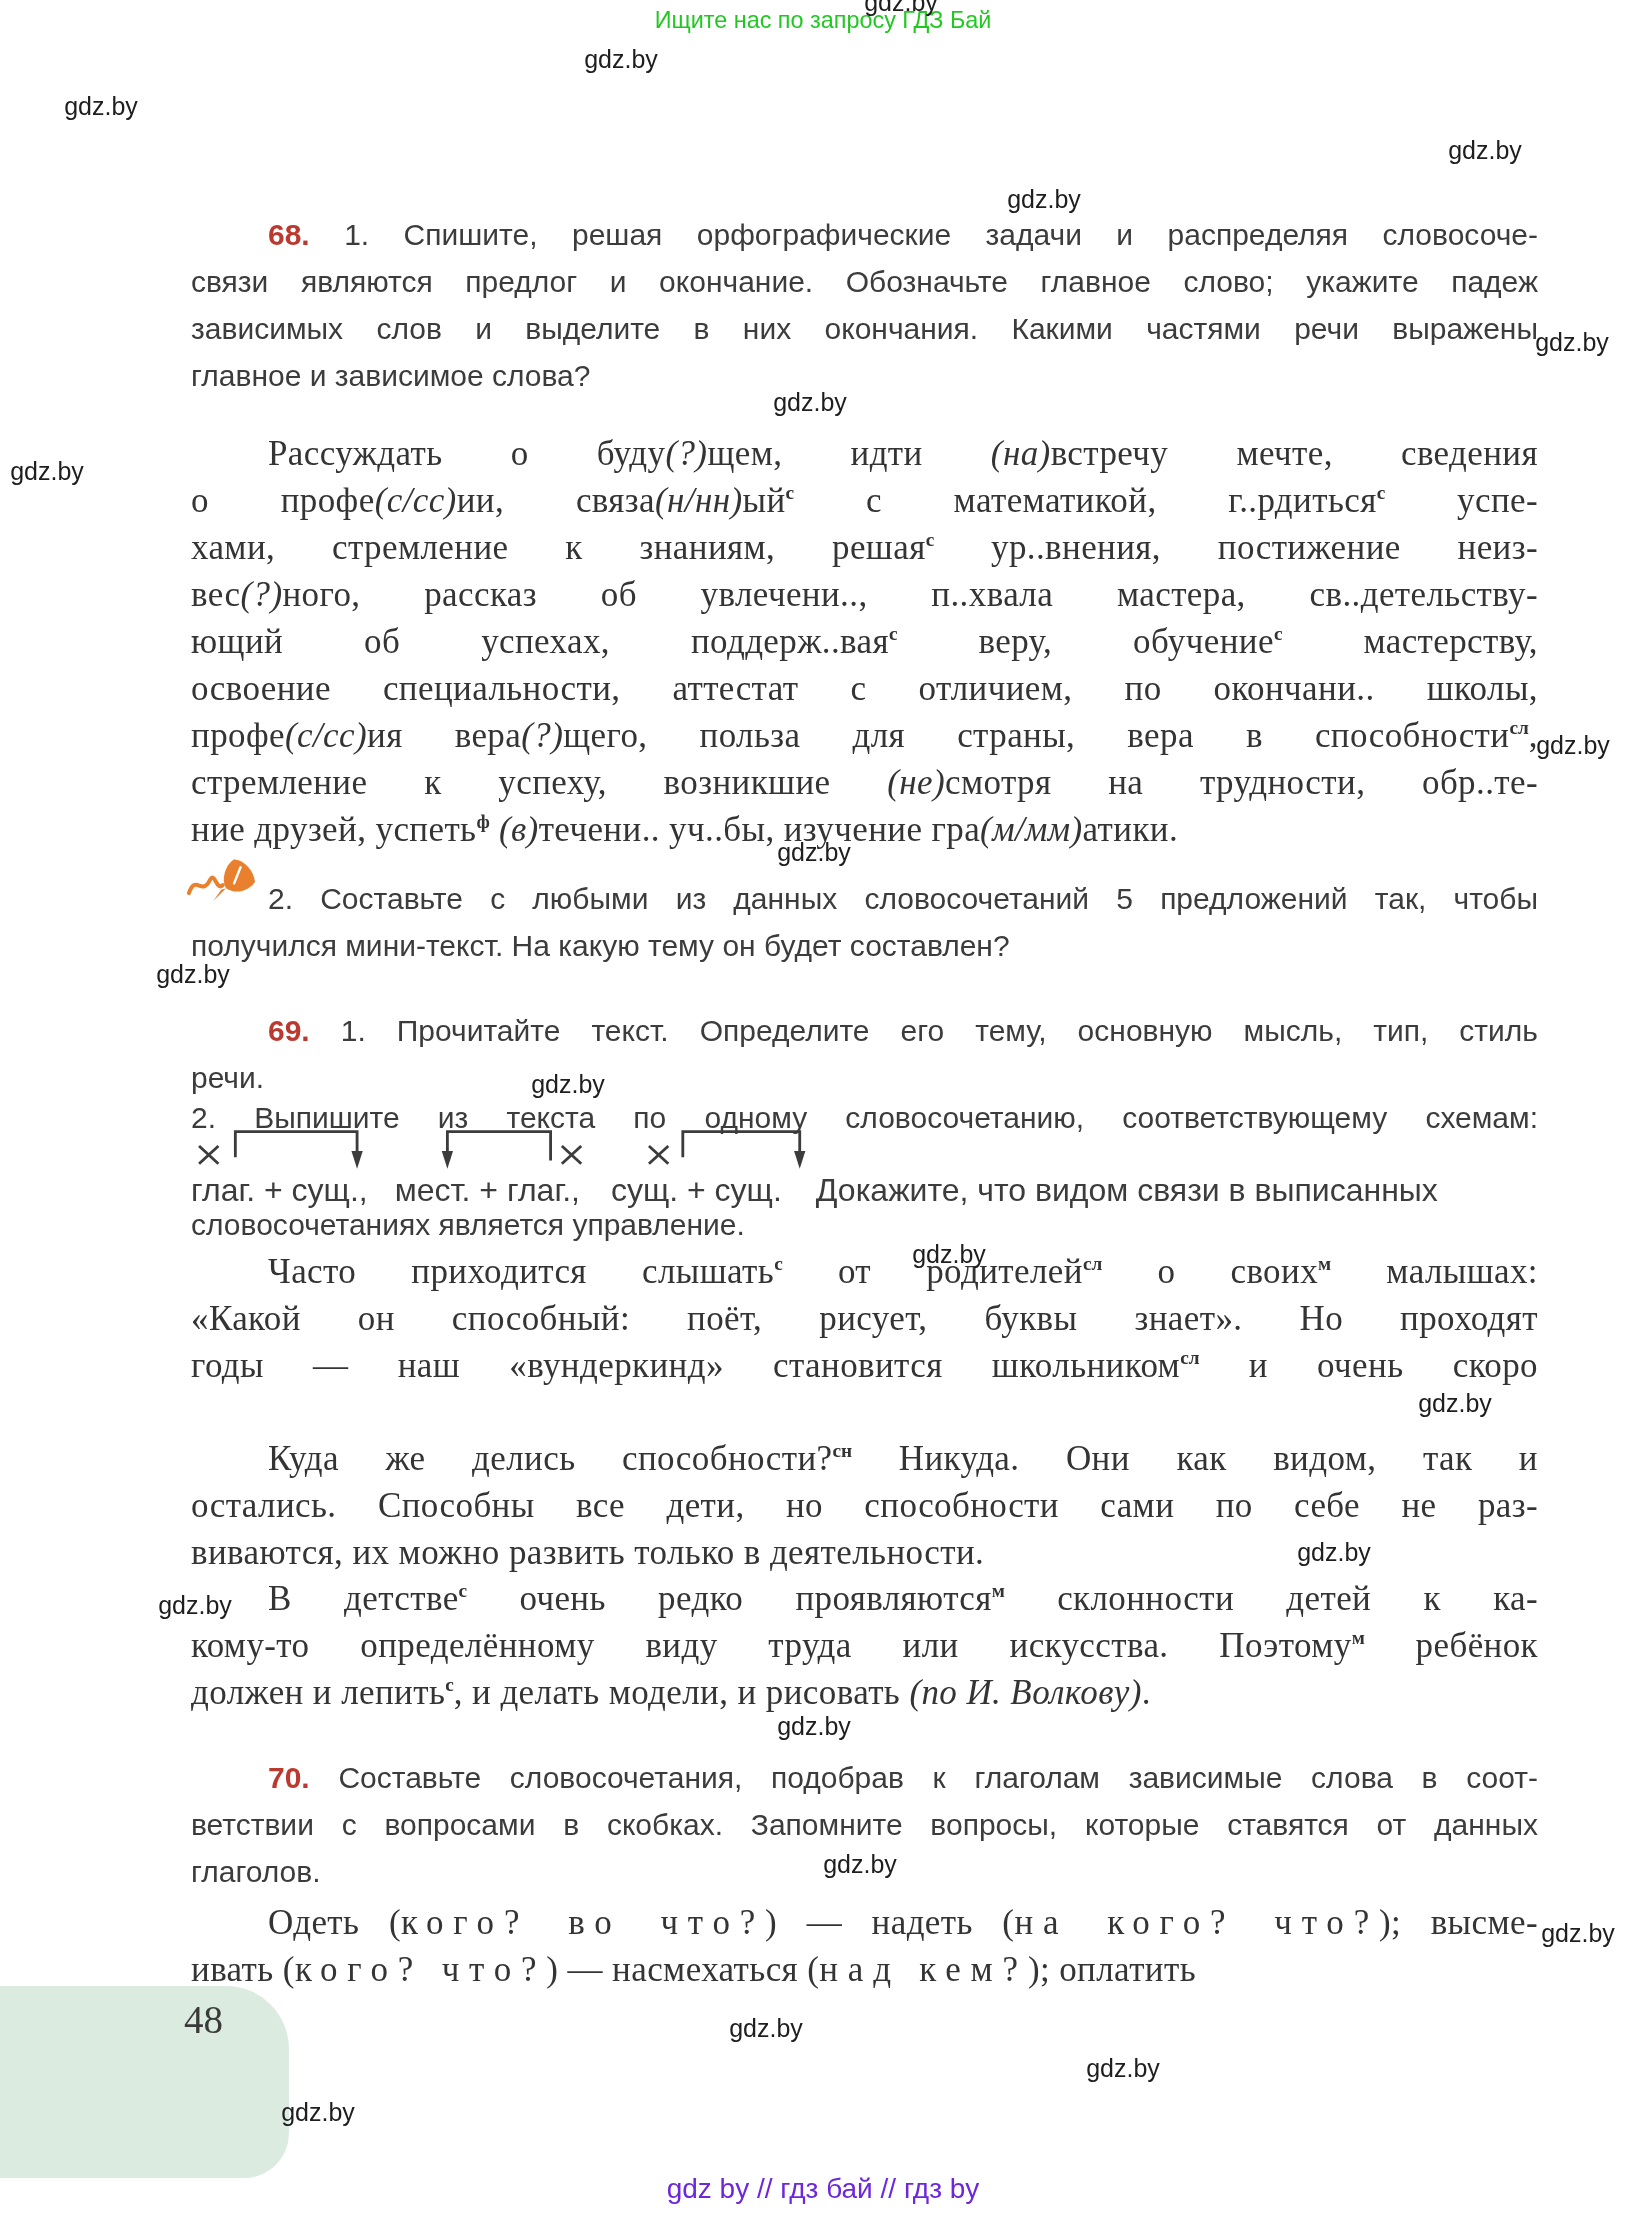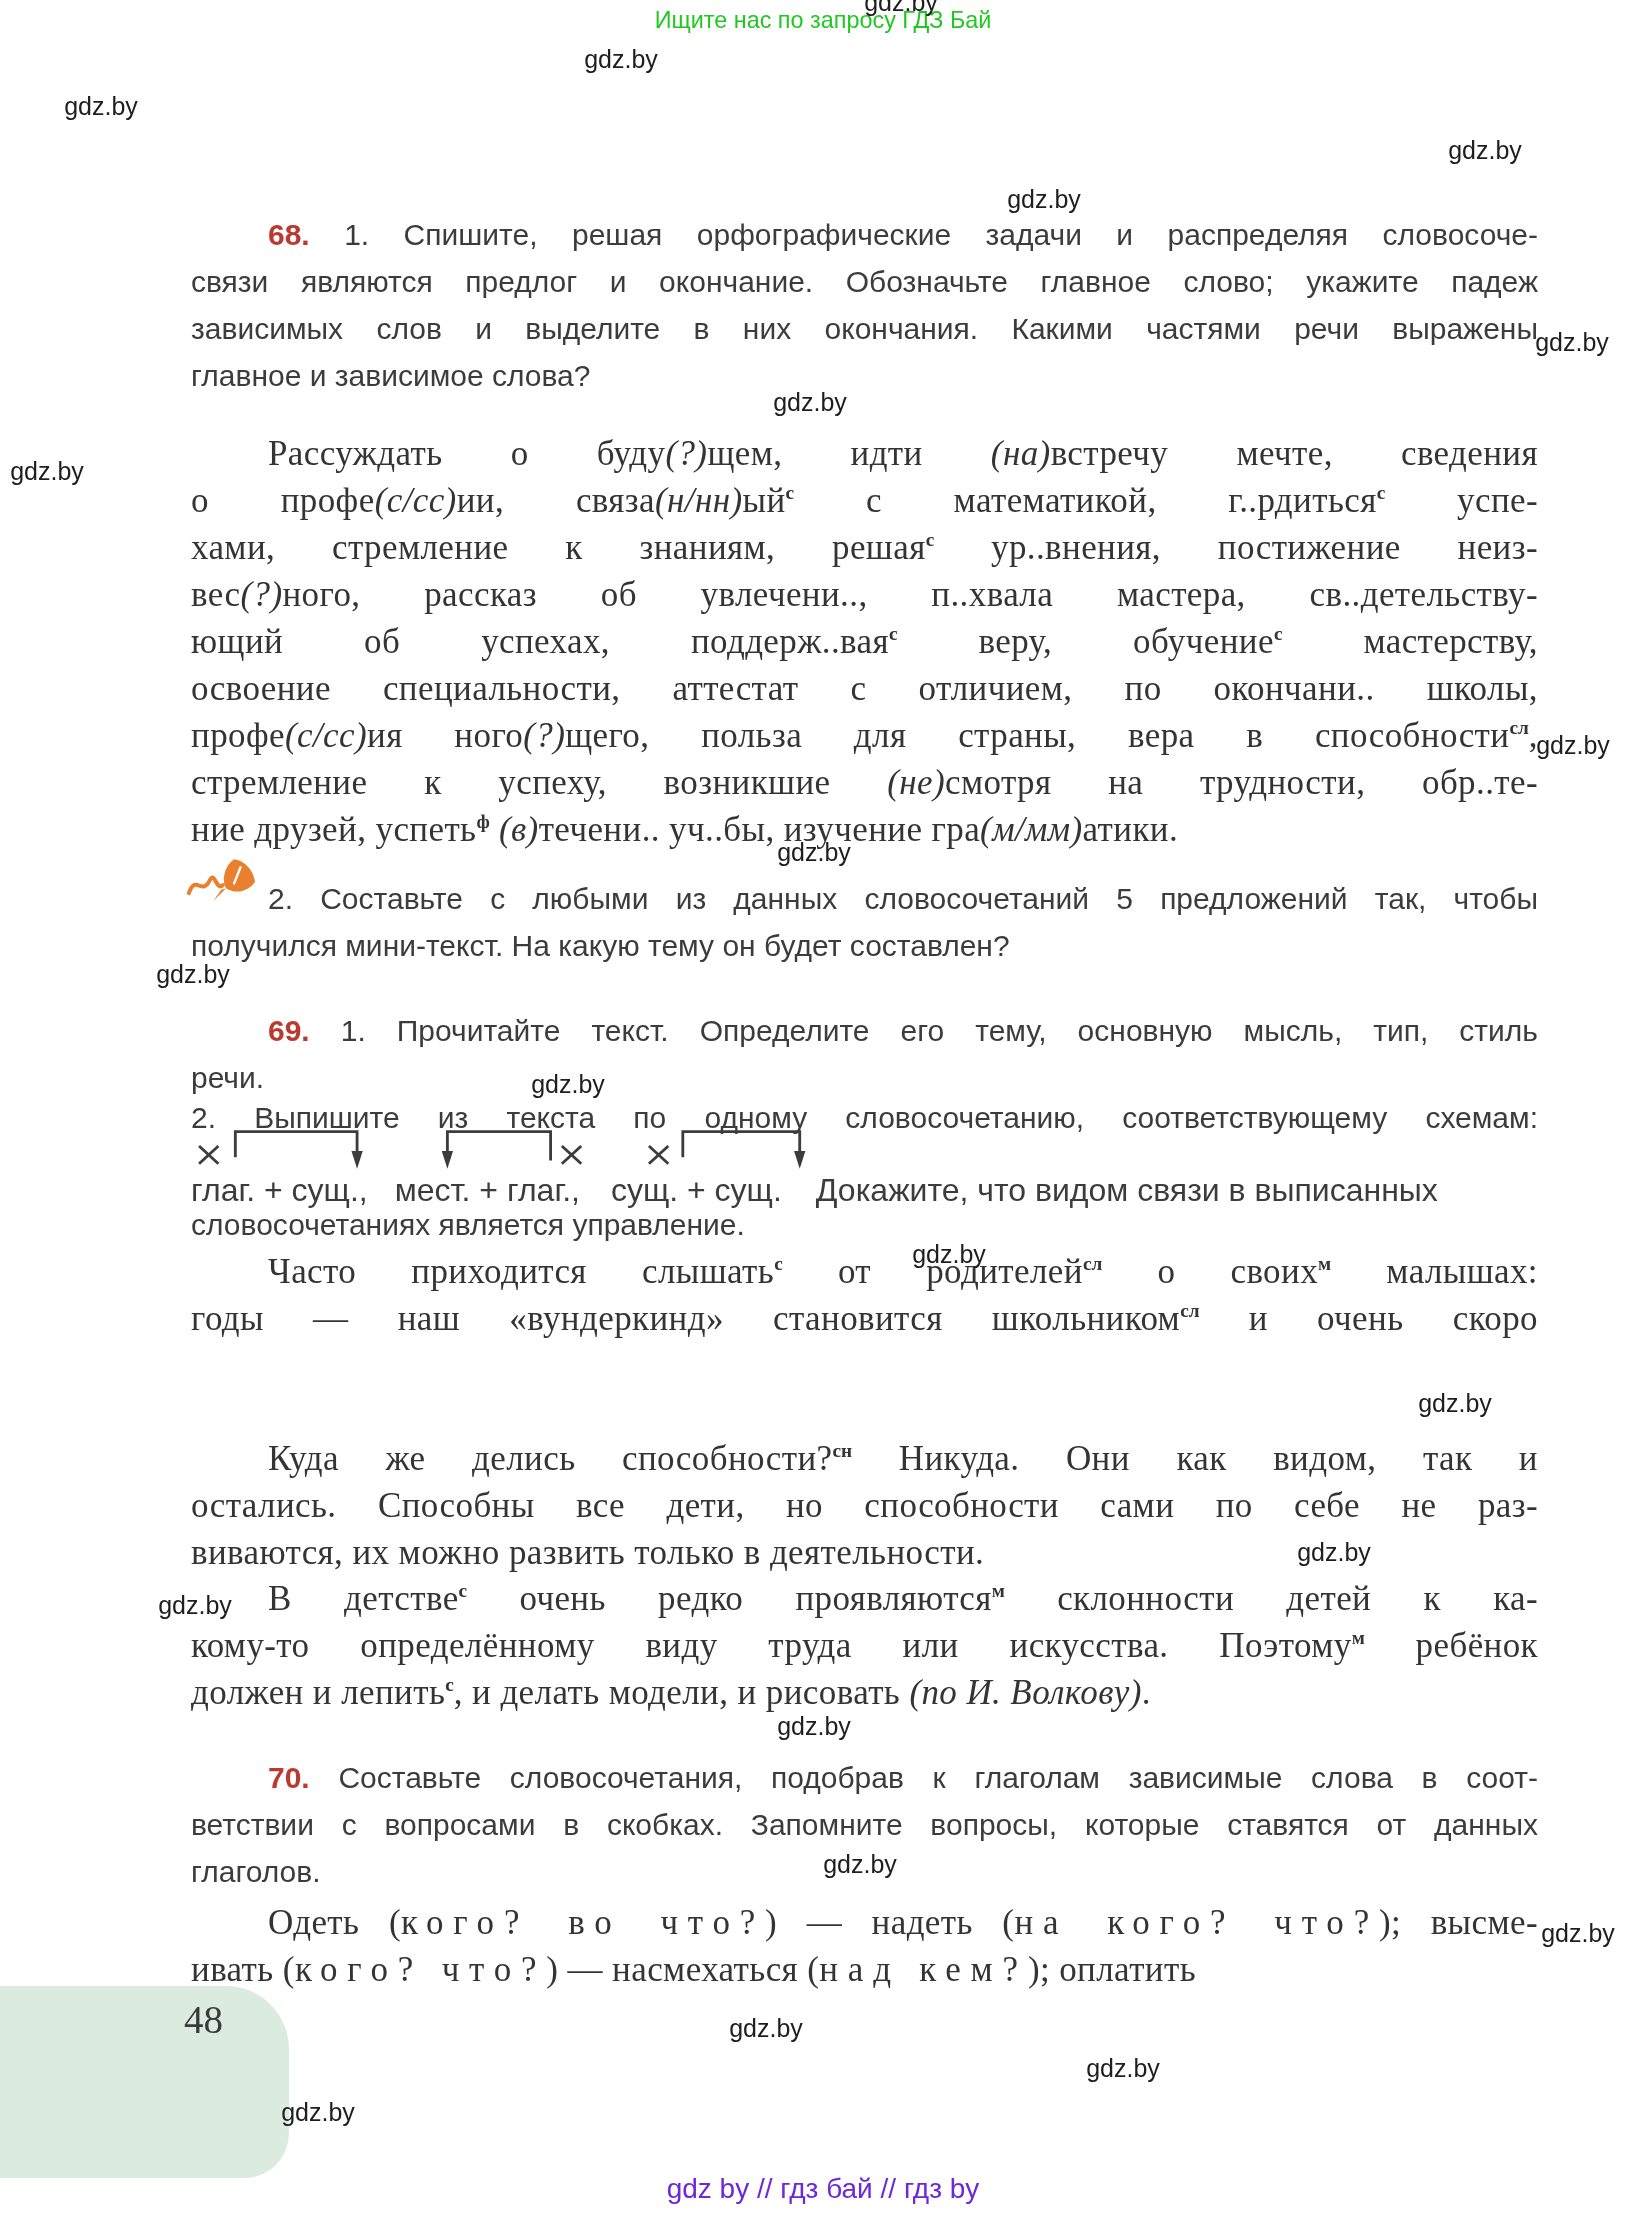--- a/index.html
+++ b/index.html
@@ -43,21 +43,21 @@
       <div class="tl end"><span>главное и зависимое слова?</span></div>
     </div>
 
   <div class="col serif" style="top:430px">
       <div class="tl"><span class="ind"></span><span>Рассуждать о буду</span><span class="it">(?)</span><span>щем, идти </span><span class="it">(на)</span><span>встречу мечте, сведения</span></div>
       <div class="tl"><span>о профе</span><span class="it">(с/сс)</span><span>ии, связа</span><span class="it">(н/нн)</span><span>ый</span><span class="sup">с</span><span> с математикой, г..рдиться</span><span class="sup">с</span><span> успе-</span></div>
       <div class="tl"><span>хами, стремление к знаниям, решая</span><span class="sup">с</span><span> ур..внения, постижение неиз-</span></div>
       <div class="tl"><span>вес</span><span class="it">(?)</span><span>ного, рассказ об увлечени.., п..хвала мастера, св..детельству-</span></div>
       <div class="tl"><span>ющий об успехах, поддерж..вая</span><span class="sup">с</span><span> веру, обучение</span><span class="sup">с</span><span> мастерству,</span></div>
       <div class="tl"><span>освоение специальности, аттестат с отличием, по окончани.. школы,</span></div>
-      <div class="tl"><span>профе</span><span class="it">(с/сс)</span><span>ия ного</span><span class="it">(?)</span><span>щего, польза для страны, вера в способности</span><span class="sup">сл</span><span>,</span></div>
+      <div class="tl"><span>профе</span><span class="it">(с/сс)</span><span>ия вера</span><span class="it">(?)</span><span>щего, польза для страны, вера в способности</span><span class="sup">сл</span><span>,</span></div>
       <div class="tl"><span>стремление к успеху, возникшие </span><span class="it">(не)</span><span>смотря на трудности, обр..те-</span></div>
       <div class="tl end"><span>ние друзей, успеть</span><span class="sup">ф</span><span> </span><span class="it">(в)</span><span>течени.. уч..бы, изучение гра</span><span class="it">(м/мм)</span><span>атики.</span></div>
     </div>
 
   <div class="abs" style="left:184px;top:856px;width:76px;height:50px">
     <svg width="76" height="50" viewBox="0 0 94 62">
       <path d="M6,46 C14,22 22,50 32,30 C38,18 40,44 48,36" fill="none" stroke="#e8802d" stroke-width="5" stroke-linecap="round"></path>
       <path d="M62,4 C76,6 86,18 88,32 C80,44 64,48 52,40 C46,30 50,12 62,4 Z" fill="#e8802d"></path>
       <path d="M52,40 L36,56 L46,42 Z" fill="#e8802d"></path>
       <path d="M70,14 L62,34" stroke="#ffffff" stroke-width="3" stroke-linecap="round"></path>
@@ -97,20 +97,21 @@
   </div>
 
   <div class="scheme-words"><span style="margin-left: 0px;">глаг. + сущ.,</span><span style="margin-left: 27px;">мест. + глаг.,</span><span style="margin-left: 31px;">сущ. + сущ.</span><span style="margin-left: 34px;">Докажите, что видом связи в выписанных</span></div>
 
   <div class="col sans" style="top:1201px">
       <div class="tl end"><span>словосочетаниях является управление.</span></div>
     </div>
 
   <div class="col serif" style="top:1248px">
       <div class="tl"><span class="ind"></span><span>Часто приходится слышать</span><span class="sup">с</span><span> от родителей</span><span class="sup">сл</span><span> о своих</span><span class="sup">м</span><span> малышах:</span></div>
+      <div class="tl"><span>«Какой он способный: поёт, рисует, буквы знает». Но проходят</span></div>
       <div class="tl"><span>годы — наш «вундеркинд» становится школьником</span><span class="sup">сл</span><span> и очень скоро</span></div>
     </div>
   <div class="col serif" style="top:1435px">
       <div class="tl"><span class="ind"></span><span>Куда же делись способности?</span><span class="sup">сн</span><span> Никуда. Они как видом, так и</span></div>
       <div class="tl"><span>остались. Способны все дети, но способности сами по себе не раз-</span></div>
       <div class="tl end"><span>виваются, их можно развить только в деятельности.</span></div>
     </div>
   <div class="col serif" style="top:1575px">
       <div class="tl"><span class="ind"></span><span>В детстве</span><span class="sup">с</span><span> очень редко проявляются</span><span class="sup">м</span><span> склонности детей к ка-</span></div>
       <div class="tl"><span>кому-то определённому виду труда или искусства. Поэтому</span><span class="sup">м</span><span> ребёнок</span></div>

